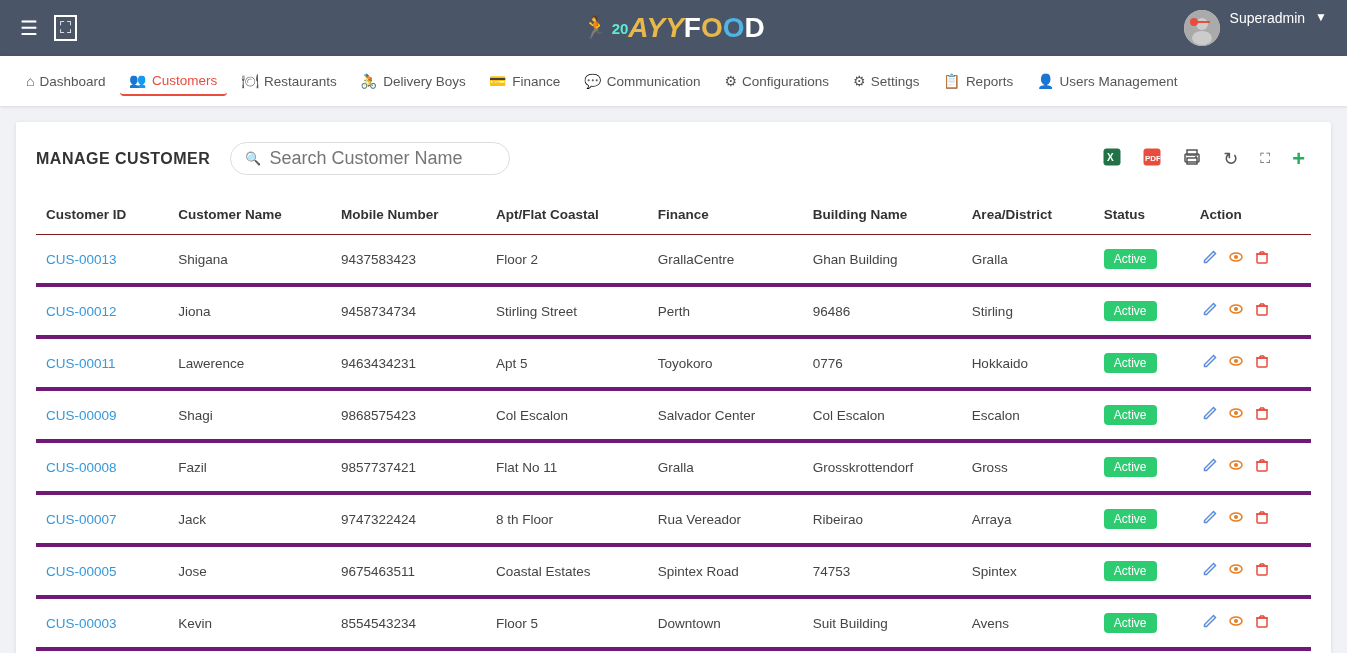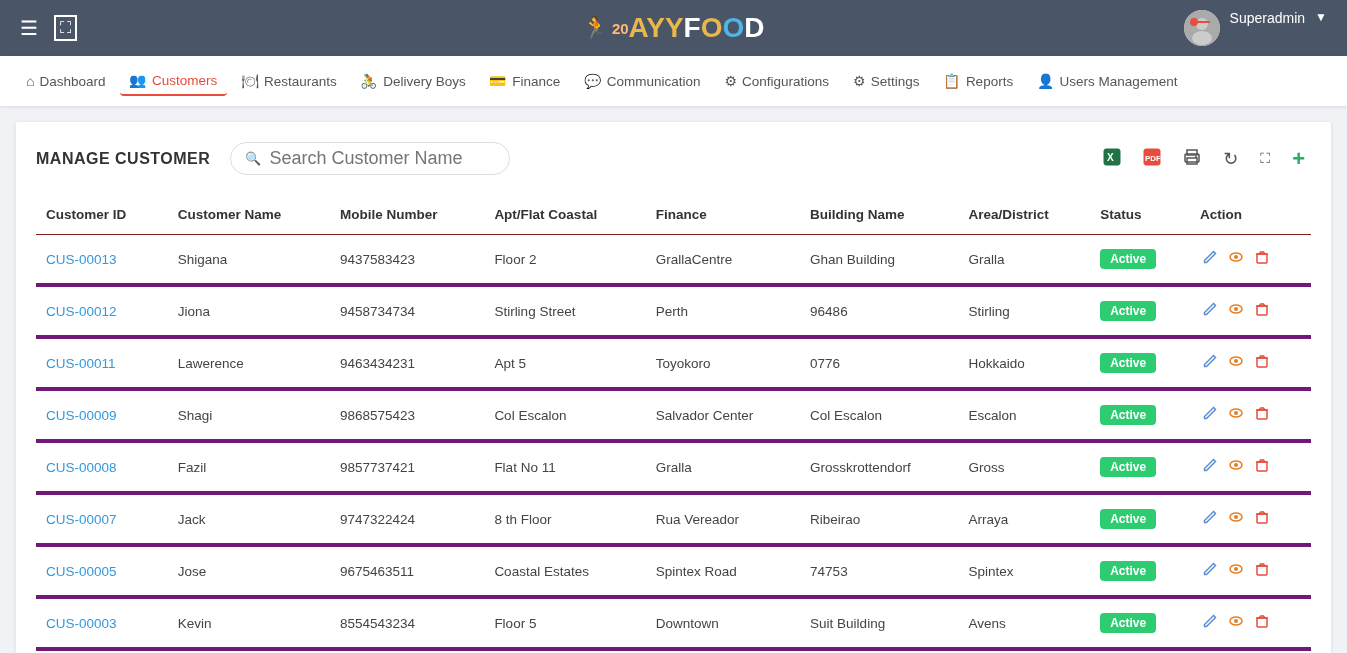--- a/index.html
+++ b/index.html
@@ -131,21 +131,21 @@
       color: #3498db;
       cursor: pointer;
       text-decoration: none;
     }
     .status-badge {
       background: #2ecc71;
       color: white;
       padding: 3px 10px;
       border-radius: 4px;
       font-size: 12px;
-      font-weight: 700;
+      font-weight: 400;
       display: inline-block;
     }
     .action-icons { display: flex; gap: 6px; align-items: center; }
     .action-icon {
       cursor: pointer;
       font-size: 16px;
       padding: 2px;
     }
     .action-icon.edit { color: #5b8dd9; }
     .action-icon.view { color: #e67e22; }
@@ -165,22 +165,22 @@
 
 <div class="top-header">
   <div class="header-left">
     <span class="hamburger-icon">☰</span>
     <span class="expand-icon">⛶</span>
   </div>
 
   <div class="logo-wrapper">
     <span class="logo">
       <span style="color:#e74c3c; font-size:22px; margin-right:2px;">🏃</span>
-      <span style="color:#fdba74; font-size:15px; font-weight:900;text-align:right;">20</span>
-      <span style="color:#e8b84b; font-weight:900;">AYY</span>
+      <span style="color:#5eead4; font-size:15px; font-weight:900;text-align:right;">20</span>
+      <span style="color:#e8b84b; font-style:italic; font-weight:900;">AYY</span>
       <span style="color:white; font-weight:900;">F</span>
       <span style="color:#e8b84b; font-weight:900;">O</span>
       <span style="color:#4db6e8; font-weight:900;">O</span>
       <span style="color:white; font-weight:900;">D</span>
     </span>
   </div>
 
   <div class="header-right">
     <div class="avatar">
       <svg width="36" height="36" viewBox="0 0 36 36">

